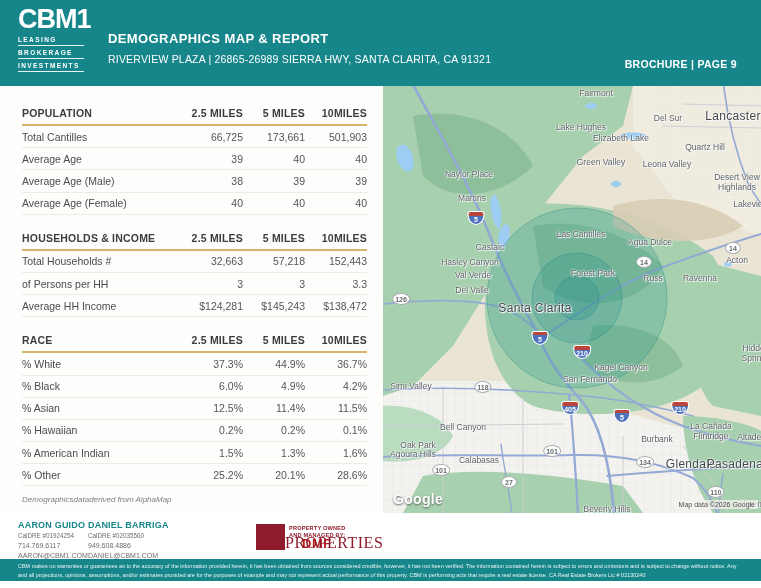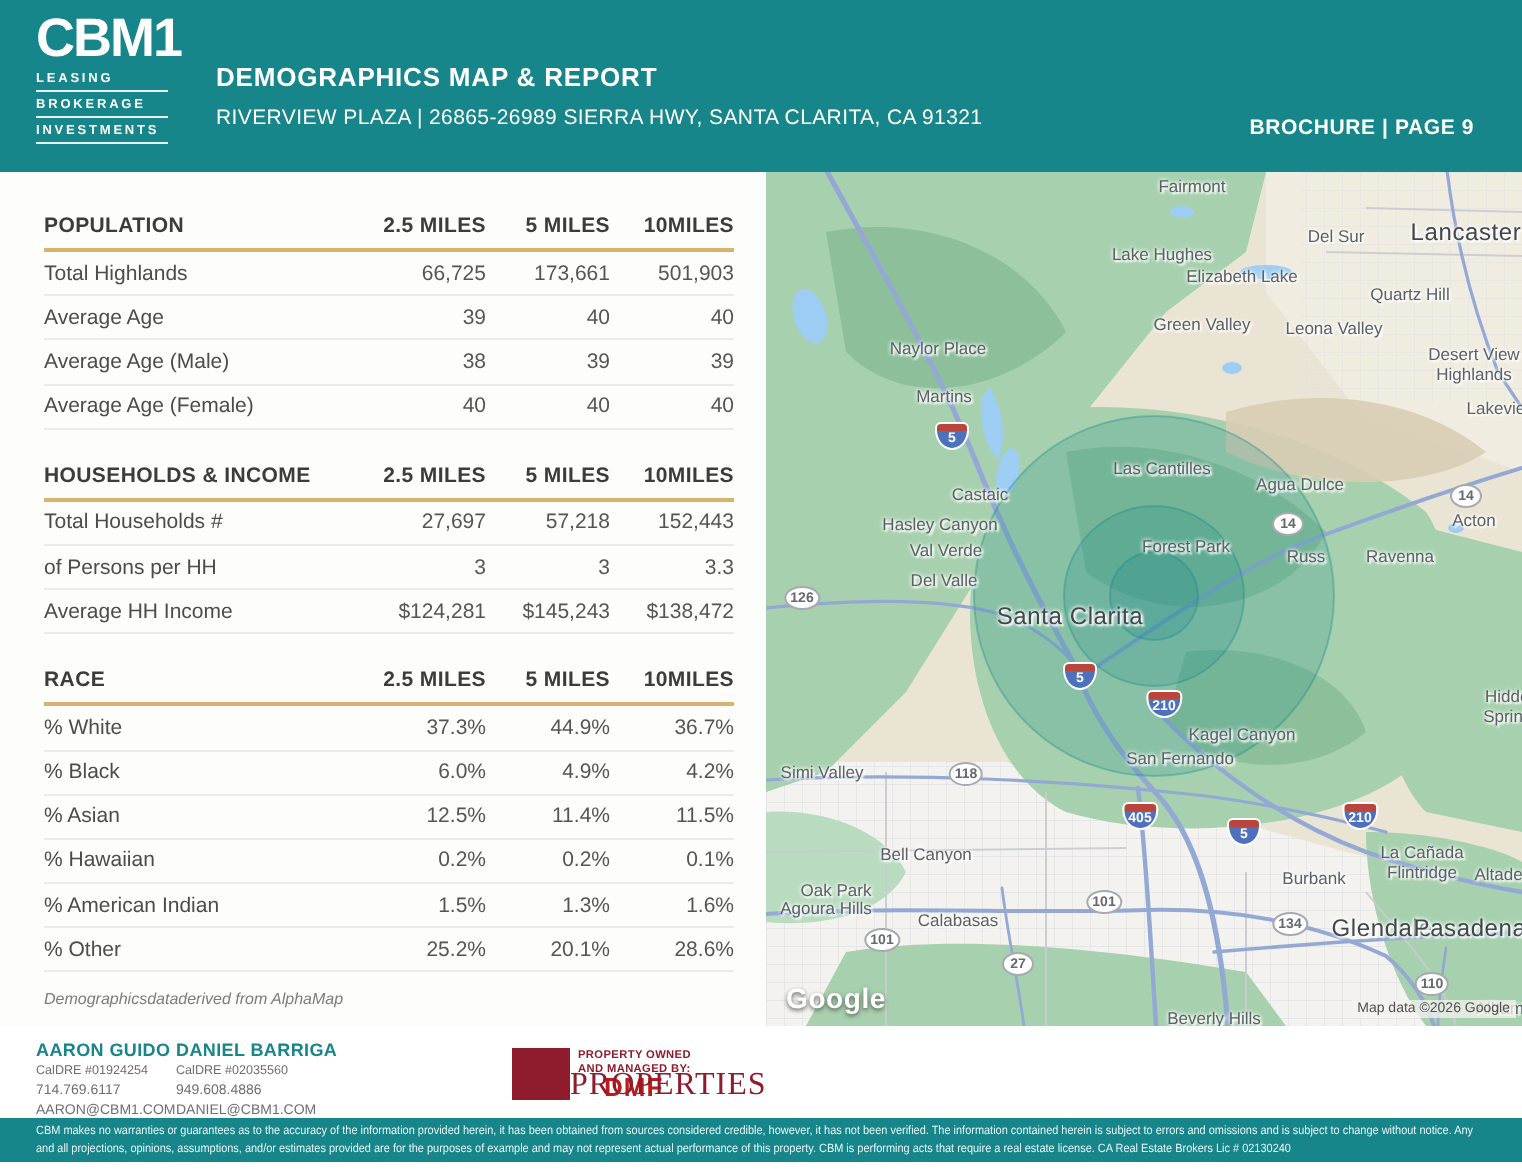--- a/index.html
+++ b/index.html
@@ -98,21 +98,21 @@
       <thead>
           <tr>
         <th>POPULATION</th>
         <th class="num">2.5 MILES</th>
         <th class="num">5 MILES</th>
         <th class="num">10MILES</th>
       </tr>
         </thead>
       <tbody>
           <tr>
-            <td>Total Highlands</td>
+            <td>Total Cantilles</td>
             <td>66,725</td>
             <td>173,661</td>
             <td>501,903</td>
           </tr>
           <tr>
             <td>Average Age</td>
             <td>39</td>
             <td>40</td>
             <td>40</td>
           </tr>
@@ -136,21 +136,21 @@
           <tr>
         <th>HOUSEHOLDS &amp; INCOME</th>
         <th class="num">2.5 MILES</th>
         <th class="num">5 MILES</th>
         <th class="num">10MILES</th>
       </tr>
         </thead>
       <tbody>
           <tr>
             <td>Total  Households  #</td>
-            <td>27,697</td>
+            <td>32,663</td>
             <td>57,218</td>
             <td>152,443</td>
           </tr>
           <tr>
             <td>of  Persons  per  HH</td>
             <td>3</td>
             <td>3</td>
             <td>3.3</td>
           </tr>
           <tr>

